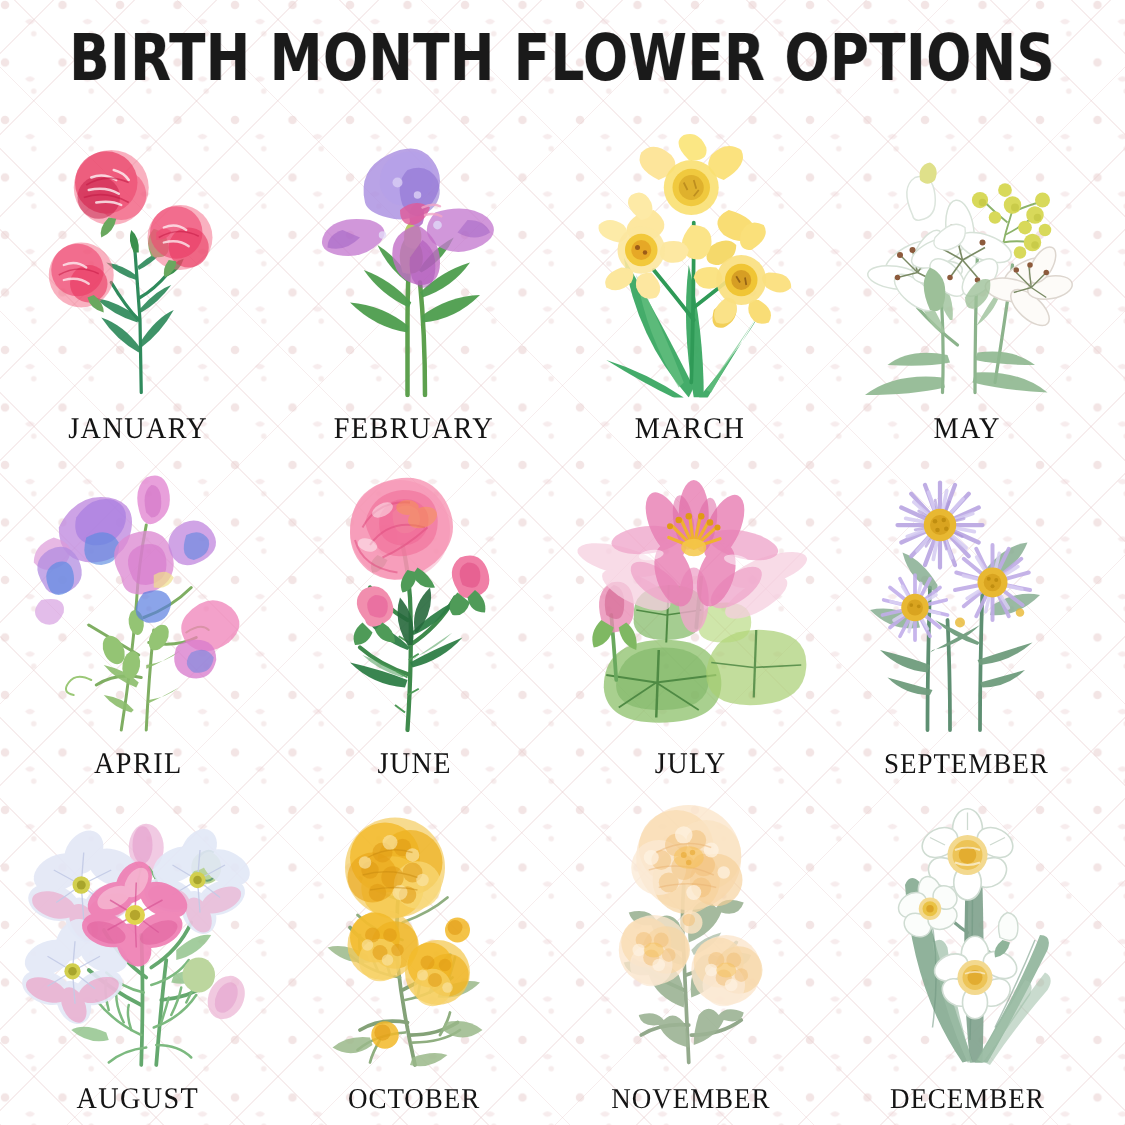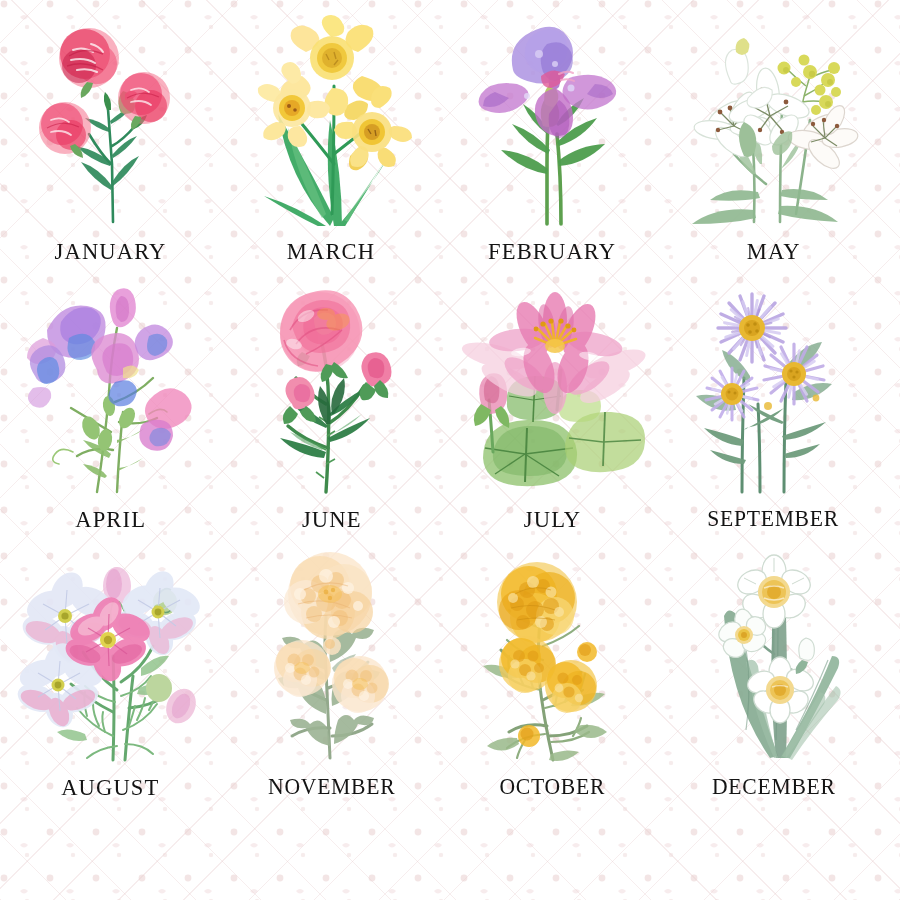--- a/index.html
+++ b/index.html
@@ -94,20 +94,23 @@
       <circle cx="4" cy="4" r="3.4" fill="#e9cfd0" opacity="0.55"></circle>
       <circle cx="27" cy="27" r="2.2" fill="#eed9da" opacity="0.5"></circle>
       <path d="M20 17 q4 -4 8 0 q-4 5 -8 0z" fill="#eed6d7" opacity="0.45"></path>
     </pattern>
   </defs>
   <rect width="900" height="900" fill="url(#dotpat)"></rect>
 </svg>
 
 <div id="page">
 
+  <div id="title-bar">
+    <div id="page-title">BIRTH MONTH FLOWER OPTIONS</div>
+  </div>
 
   <div id="grid">
 
     <div class="cell row1">
       <svg class="art" viewBox="0 0 195 212">
         <g stroke="#2f8a5c" stroke-width="2.6" fill="none" stroke-linecap="round">
           <path d="M100 208 L99 150 L95 95"></path>
           <path d="M98 150 Q88 140 76 120"></path>
           <path d="M99 132 Q110 126 122 112"></path>
         </g>
@@ -169,20 +172,69 @@
             <path d="M38 106 q10 -4 18 2"></path>
               <path d="M38 118 q12 -3 20 3"></path>
           </g>
           <g stroke="#c41c46" stroke-width="1.2" opacity="0.55" fill="none">
             <path d="M34 114 q16 -9 32 -1"></path>
           </g>
           <path d="M62 130 q8 6 8 14 q-11 -3 -13 -12z" fill="#6aa85f"></path>
         </g>
       </svg>
       <div class="month-label">JANUARY</div>
+    </div>
+
+    <div class="cell row1">
+      <svg class="art" viewBox="0 0 195 212">
+        <g stroke="#5da04e" stroke-width="3.6" fill="none" stroke-linecap="round">
+          <path d="M92 210 L92 150 Q92 118 94 96"></path>
+          <path d="M106 210 Q106 160 102 120"></path>
+        </g>
+        <g fill="#4e9e4e" opacity="0.95">
+          <path d="M92 160 q-26 -4 -46 -24 q26 2 47 19z"></path>
+          <path d="M104 152 q26 -2 46 -22 q-26 1 -47 17z"></path>
+          <path d="M93 140 q-22 -10 -36 -30 q22 8 38 26z"></path>
+          <path d="M104 132 q24 -8 38 -28 q-23 7 -40 24z"></path>
+          <path d="M92 120 q-16 -12 -24 -30 q16 10 26 27z"></path>
+          <path d="M103 112 q18 -10 26 -28 q-17 9 -28 26z"></path>
+        </g>
+
+        <g>
+          <path d="M88 112 q-6 -18 4 -30 q14 6 12 22 q-2 12 -16 8z" fill="#9fbf5e"></path>
+          <path d="M90 90 q-3 -14 6 -20 q10 7 6 20 q-4 6 -12 0z" fill="#b7c86a"></path>
+          <path d="M94 72 q-2 -12 6 -16 q8 6 4 17 q-4 5 -10 -1z" fill="#b97ecd"></path>
+        </g>
+
+        <g>
+
+          <path d="M58 56 q-6 -26 18 -38 q24 -12 36 4 q12 16 0 34 q-14 18 -36 12 q-16 -4 -18 -12z" fill="#a98fe0" opacity="0.82"></path>
+          <path d="M70 44 q-2 -22 18 -28 q20 -4 24 14 q3 18 -14 26 q-20 8 -28 -12z" fill="#b6a0e8" opacity="0.75"></path>
+          <path d="M92 30 q16 -6 24 8 q6 16 -8 26 q-12 8 -20 -6 q-6 -18 4 -28z" fill="#8e72d2" opacity="0.6"></path>
+          <circle cx="84" cy="40" r="4" fill="#d9cef4" opacity="0.8"></circle>
+          <circle cx="100" cy="50" r="3" fill="#dcd2f5" opacity="0.8"></circle>
+
+          <path d="M62 70 q-26 -4 -36 10 q-8 14 10 18 q20 4 34 -10 q10 -12 -8 -18z" fill="#c47ad0" opacity="0.78"></path>
+          <path d="M40 78 q-12 4 -12 14 q14 4 26 -8z" fill="#a061c4" opacity="0.55"></path>
+
+          <path d="M114 64 q26 -8 42 4 q12 12 -4 22 q-22 12 -40 -2 q-10 -10 2 -24z" fill="#c47ad0" opacity="0.78"></path>
+          <path d="M140 70 q14 0 18 10 q-12 8 -26 0z" fill="#a061c4" opacity="0.5"></path>
+          <path d="M100 74 q18 10 18 30 q0 18 -16 18 q-18 -2 -22 -22 q-2 -20 20 -26z" fill="#c26ec7" opacity="0.8"></path>
+          <path d="M104 86 q12 8 10 26 q-2 14 -12 12 q-10 -6 -8 -24z" fill="#a84fb5" opacity="0.5"></path>
+
+          <path d="M86 62 q12 -10 24 -2 q-4 12 -14 14 q-10 0 -10 -12z" fill="#e05a98" opacity="0.8"></path>
+          <g stroke="#f2a6c8" stroke-width="2" opacity="0.8" fill="none" stroke-linecap="round">
+            <path d="M104 60 q8 -4 14 -1"></path>
+              <path d="M106 66 q8 -2 13 1"></path>
+          </g>
+          <circle cx="116" cy="74" r="3.5" fill="#dfd4f6" opacity="0.85"></circle>
+          <circle cx="72" cy="82" r="3" fill="#e3dbf7" opacity="0.8"></circle>
+        </g>
+      </svg>
+      <div class="month-label">FEBRUARY</div>
     </div>
 
     <div class="cell row1">
       <svg class="art" viewBox="0 0 195 212">
         <g fill="#3aa862" opacity="0.95">
           <path d="M96 212 q-42 -48 -52 -112 q26 44 56 104z"></path>
           <path d="M100 212 q-10 -58 -4 -106 q12 52 12 106z"></path>
           <path d="M104 212 q34 -40 52 -72 q-28 44 -46 74z"></path>
           <path d="M92 212 q-30 -20 -62 -30 q32 20 58 32z"></path>
         </g>
@@ -241,69 +293,20 @@
           <circle cx="138" cy="118" r="20" fill="#fae080" opacity="0.92"></circle>
           <circle cx="138" cy="118" r="13" fill="#f0c535"></circle>
           <circle cx="138" cy="118" r="8" fill="#cf9420" opacity="0.8"></circle>
           <g stroke="#8a5a14" stroke-width="1.4" opacity="0.85">
             <path d="M134 115 l3 5"></path>
               <path d="M141 116 l1 6"></path>
           </g>
         </g>
       </svg>
       <div class="month-label">MARCH</div>
-    </div>
-
-    <div class="cell row1">
-      <svg class="art" viewBox="0 0 195 212">
-        <g stroke="#5da04e" stroke-width="3.6" fill="none" stroke-linecap="round">
-          <path d="M92 210 L92 150 Q92 118 94 96"></path>
-          <path d="M106 210 Q106 160 102 120"></path>
-        </g>
-        <g fill="#4e9e4e" opacity="0.95">
-          <path d="M92 160 q-26 -4 -46 -24 q26 2 47 19z"></path>
-          <path d="M104 152 q26 -2 46 -22 q-26 1 -47 17z"></path>
-          <path d="M93 140 q-22 -10 -36 -30 q22 8 38 26z"></path>
-          <path d="M104 132 q24 -8 38 -28 q-23 7 -40 24z"></path>
-          <path d="M92 120 q-16 -12 -24 -30 q16 10 26 27z"></path>
-          <path d="M103 112 q18 -10 26 -28 q-17 9 -28 26z"></path>
-        </g>
-
-        <g>
-          <path d="M88 112 q-6 -18 4 -30 q14 6 12 22 q-2 12 -16 8z" fill="#9fbf5e"></path>
-          <path d="M90 90 q-3 -14 6 -20 q10 7 6 20 q-4 6 -12 0z" fill="#b7c86a"></path>
-          <path d="M94 72 q-2 -12 6 -16 q8 6 4 17 q-4 5 -10 -1z" fill="#b97ecd"></path>
-        </g>
-
-        <g>
-
-          <path d="M58 56 q-6 -26 18 -38 q24 -12 36 4 q12 16 0 34 q-14 18 -36 12 q-16 -4 -18 -12z" fill="#a98fe0" opacity="0.82"></path>
-          <path d="M70 44 q-2 -22 18 -28 q20 -4 24 14 q3 18 -14 26 q-20 8 -28 -12z" fill="#b6a0e8" opacity="0.75"></path>
-          <path d="M92 30 q16 -6 24 8 q6 16 -8 26 q-12 8 -20 -6 q-6 -18 4 -28z" fill="#8e72d2" opacity="0.6"></path>
-          <circle cx="84" cy="40" r="4" fill="#d9cef4" opacity="0.8"></circle>
-          <circle cx="100" cy="50" r="3" fill="#dcd2f5" opacity="0.8"></circle>
-
-          <path d="M62 70 q-26 -4 -36 10 q-8 14 10 18 q20 4 34 -10 q10 -12 -8 -18z" fill="#c47ad0" opacity="0.78"></path>
-          <path d="M40 78 q-12 4 -12 14 q14 4 26 -8z" fill="#a061c4" opacity="0.55"></path>
-
-          <path d="M114 64 q26 -8 42 4 q12 12 -4 22 q-22 12 -40 -2 q-10 -10 2 -24z" fill="#c47ad0" opacity="0.78"></path>
-          <path d="M140 70 q14 0 18 10 q-12 8 -26 0z" fill="#a061c4" opacity="0.5"></path>
-          <path d="M100 74 q18 10 18 30 q0 18 -16 18 q-18 -2 -22 -22 q-2 -20 20 -26z" fill="#c26ec7" opacity="0.8"></path>
-          <path d="M104 86 q12 8 10 26 q-2 14 -12 12 q-10 -6 -8 -24z" fill="#a84fb5" opacity="0.5"></path>
-
-          <path d="M86 62 q12 -10 24 -2 q-4 12 -14 14 q-10 0 -10 -12z" fill="#e05a98" opacity="0.8"></path>
-          <g stroke="#f2a6c8" stroke-width="2" opacity="0.8" fill="none" stroke-linecap="round">
-            <path d="M104 60 q8 -4 14 -1"></path>
-              <path d="M106 66 q8 -2 13 1"></path>
-          </g>
-          <circle cx="116" cy="74" r="3.5" fill="#dfd4f6" opacity="0.85"></circle>
-          <circle cx="72" cy="82" r="3" fill="#e3dbf7" opacity="0.8"></circle>
-        </g>
-      </svg>
-      <div class="month-label">FEBRUARY</div>
     </div>
 
     <div class="cell row2">
       <svg class="art" viewBox="0 0 195 212">
         <g stroke="#8cb38c" stroke-width="2.6" fill="none" stroke-linecap="round">
           <path d="M78 208 Q80 150 74 98"></path>
           <path d="M104 208 Q104 150 106 96"></path>
           <path d="M120 200 Q128 150 134 106"></path>
           <path d="M90 170 Q72 156 58 140"></path>
         </g>
@@ -983,120 +986,20 @@
           </g>
           <circle cx="95" cy="90" r="8" fill="#e0d34e"></circle>
           <circle cx="95" cy="90" r="4.2" fill="#b5a62c"></circle>
         </g>
       </svg>
       <div class="month-label">AUGUST</div>
     </div>
 
     <div class="cell row3">
       <svg class="art" viewBox="0 0 195 212">
-        <g stroke="#93a98c" stroke-width="3" fill="none" stroke-linecap="round">
-          <path d="M96 208 Q94 160 92 120 Q90 92 92 66"></path>
-          <path d="M92 150 Q68 140 52 126"></path>
-          <path d="M94 138 Q118 130 134 112"></path>
-          <path d="M96 178 Q74 176 58 186"></path>
-          <path d="M98 186 Q122 186 138 174"></path>
-        </g>
-
-        <g fill="#9cb394" opacity="0.9">
-          <path d="M92 120 q-20 -6 -26 -22 q-14 2 -18 -10 q16 -4 22 6 q10 -8 18 2 q6 12 4 24z"></path>
-          <path d="M96 112 q20 -8 26 -24 q14 4 18 -8 q-16 -6 -22 4 q-10 -10 -18 0 q-6 14 -4 28z"></path>
-          <path d="M92 164 q-22 -8 -28 -26 q-16 2 -20 -10 q18 -4 24 6 q12 -8 20 4 q6 14 4 26z"></path>
-          <path d="M98 156 q22 -8 28 -26 q16 4 20 -8 q-18 -6 -24 4 q-12 -10 -20 2 q-6 14 -4 28z"></path>
-          <path d="M96 196 q-18 -4 -24 -18 q-14 2 -16 -8 q14 -4 20 4 q8 -8 16 2 q4 10 4 20z"></path>
-          <path d="M100 194 q18 -6 24 -20 q14 4 16 -6 q-14 -6 -20 2 q-8 -10 -16 0 q-4 12 -4 24z"></path>
-        </g>
-        <g fill="#8aa384" opacity="0.55">
-          <path d="M90 130 q-16 -4 -22 -16 q16 2 24 12z"></path>
-          <path d="M100 122 q16 -6 22 -18 q-16 4 -24 14z"></path>
-        </g>
-
-        <g>
-          <circle cx="96" cy="44" r="42" fill="#fbe6cc" opacity="0.8"></circle>
-          <circle cx="86" cy="36" r="30" fill="#f9dcb4" opacity="0.78"></circle>
-          <circle cx="110" cy="42" r="28" fill="#fae3c2" opacity="0.75"></circle>
-          <circle cx="94" cy="62" r="27" fill="#f7d5a4" opacity="0.72"></circle>
-          <circle cx="72" cy="52" r="22" fill="#fbe9d4" opacity="0.75"></circle>
-          <circle cx="118" cy="62" r="21" fill="#f6d098" opacity="0.65"></circle>
-          <g fill="#f2bf76" opacity="0.5">
-            <circle cx="86" cy="34" r="9"></circle>
-              <circle cx="102" cy="30" r="8"></circle>
-            <circle cx="74" cy="46" r="8"></circle>
-              <circle cx="108" cy="50" r="9"></circle>
-            <circle cx="92" cy="52" r="10"></circle>
-              <circle cx="80" cy="64" r="8"></circle>
-            <circle cx="106" cy="68" r="8"></circle>
-          </g>
-          <g fill="#fff4e4" opacity="0.7">
-            <circle cx="92" cy="26" r="7"></circle>
-              <circle cx="114" cy="38" r="6"></circle>
-            <circle cx="66" cy="44" r="6"></circle>
-              <circle cx="100" cy="72" r="6"></circle>
-            <circle cx="124" cy="56" r="5"></circle>
-          </g>
-          <g stroke="#e8b070" stroke-width="1.2" fill="none" opacity="0.45">
-            <path d="M70 40 q22 -12 44 -4"></path>
-              <path d="M64 54 q26 -8 52 4"></path>
-            <path d="M72 68 q24 -6 46 0"></path>
-          </g>
-          <ellipse cx="96" cy="44" rx="12" ry="9" fill="#f5c158" opacity="0.55"></ellipse>
-          <g fill="#e8a830" opacity="0.6">
-            <circle cx="92" cy="42" r="2.4"></circle>
-              <circle cx="99" cy="40" r="2.2"></circle>
-            <circle cx="96" cy="48" r="2.2"></circle>
-          </g>
-        </g>
-        <g>
-          <circle cx="68" cy="118" r="28" fill="#fbe6cc" opacity="0.78"></circle>
-          <circle cx="62" cy="112" r="20" fill="#f9dcb4" opacity="0.78"></circle>
-          <circle cx="78" cy="118" r="19" fill="#f7d5a4" opacity="0.7"></circle>
-          <circle cx="66" cy="130" r="17" fill="#fbe9d4" opacity="0.72"></circle>
-          <g fill="#f2bf76" opacity="0.5">
-            <circle cx="60" cy="110" r="6.5"></circle>
-              <circle cx="74" cy="110" r="6"></circle>
-            <circle cx="66" cy="124" r="6.5"></circle>
-              <circle cx="80" cy="122" r="5.5"></circle>
-          </g>
-          <g fill="#fff4e4" opacity="0.65">
-            <circle cx="56" cy="118" r="5"></circle>
-              <circle cx="72" cy="130" r="5"></circle>
-          </g>
-          <ellipse cx="68" cy="118" rx="8" ry="6" fill="#f5c158" opacity="0.5"></ellipse>
-        </g>
-        <g>
-          <circle cx="126" cy="134" r="28" fill="#fbe6cc" opacity="0.78"></circle>
-          <circle cx="120" cy="128" r="20" fill="#f9dcb4" opacity="0.78"></circle>
-          <circle cx="136" cy="134" r="19" fill="#f7d5a4" opacity="0.7"></circle>
-          <circle cx="124" cy="146" r="17" fill="#fbe9d4" opacity="0.72"></circle>
-          <g fill="#f2bf76" opacity="0.5">
-            <circle cx="118" cy="126" r="6.5"></circle>
-              <circle cx="132" cy="126" r="6"></circle>
-            <circle cx="124" cy="140" r="6.5"></circle>
-              <circle cx="138" cy="138" r="5.5"></circle>
-          </g>
-          <g fill="#fff4e4" opacity="0.65">
-            <circle cx="114" cy="134" r="5"></circle>
-              <circle cx="130" cy="146" r="5"></circle>
-          </g>
-          <ellipse cx="126" cy="134" rx="8" ry="6" fill="#f5c158" opacity="0.5"></ellipse>
-        </g>
-        <g>
-          <circle cx="98" cy="96" r="9" fill="#fae3c2" opacity="0.85"></circle>
-          <circle cx="96" cy="94" r="5" fill="#f2bf76" opacity="0.55"></circle>
-        </g>
-      </svg>
-      <div class="month-label">NOVEMBER</div>
-    </div>
-
-    <div class="cell row3">
-      <svg class="art" viewBox="0 0 195 212">
         <g stroke="#84a278" stroke-width="3" fill="none" stroke-linecap="round">
           <path d="M98 210 Q88 166 84 128 Q82 94 86 60"></path>
           <path d="M88 150 Q110 140 126 122"></path>
           <path d="M84 126 Q62 118 46 100"></path>
           <path d="M92 176 Q70 172 54 182"></path>
           <path d="M94 186 Q116 186 132 176"></path>
         </g>
 
         <g stroke="#8fae80" stroke-width="2.2" fill="none" stroke-linecap="round">
           <path d="M86 140 q-24 -4 -40 -18"></path>
@@ -1190,20 +1093,120 @@
         <g>
           <circle cx="74" cy="186" r="11" fill="#f2b928" opacity="0.85"></circle>
           <circle cx="72" cy="184" r="6.5" fill="#e09a14" opacity="0.6"></circle>
         </g>
       </svg>
       <div class="month-label">OCTOBER</div>
     </div>
 
     <div class="cell row3">
       <svg class="art" viewBox="0 0 195 212">
+        <g stroke="#93a98c" stroke-width="3" fill="none" stroke-linecap="round">
+          <path d="M96 208 Q94 160 92 120 Q90 92 92 66"></path>
+          <path d="M92 150 Q68 140 52 126"></path>
+          <path d="M94 138 Q118 130 134 112"></path>
+          <path d="M96 178 Q74 176 58 186"></path>
+          <path d="M98 186 Q122 186 138 174"></path>
+        </g>
+
+        <g fill="#9cb394" opacity="0.9">
+          <path d="M92 120 q-20 -6 -26 -22 q-14 2 -18 -10 q16 -4 22 6 q10 -8 18 2 q6 12 4 24z"></path>
+          <path d="M96 112 q20 -8 26 -24 q14 4 18 -8 q-16 -6 -22 4 q-10 -10 -18 0 q-6 14 -4 28z"></path>
+          <path d="M92 164 q-22 -8 -28 -26 q-16 2 -20 -10 q18 -4 24 6 q12 -8 20 4 q6 14 4 26z"></path>
+          <path d="M98 156 q22 -8 28 -26 q16 4 20 -8 q-18 -6 -24 4 q-12 -10 -20 2 q-6 14 -4 28z"></path>
+          <path d="M96 196 q-18 -4 -24 -18 q-14 2 -16 -8 q14 -4 20 4 q8 -8 16 2 q4 10 4 20z"></path>
+          <path d="M100 194 q18 -6 24 -20 q14 4 16 -6 q-14 -6 -20 2 q-8 -10 -16 0 q-4 12 -4 24z"></path>
+        </g>
+        <g fill="#8aa384" opacity="0.55">
+          <path d="M90 130 q-16 -4 -22 -16 q16 2 24 12z"></path>
+          <path d="M100 122 q16 -6 22 -18 q-16 4 -24 14z"></path>
+        </g>
+
+        <g>
+          <circle cx="96" cy="44" r="42" fill="#fbe6cc" opacity="0.8"></circle>
+          <circle cx="86" cy="36" r="30" fill="#f9dcb4" opacity="0.78"></circle>
+          <circle cx="110" cy="42" r="28" fill="#fae3c2" opacity="0.75"></circle>
+          <circle cx="94" cy="62" r="27" fill="#f7d5a4" opacity="0.72"></circle>
+          <circle cx="72" cy="52" r="22" fill="#fbe9d4" opacity="0.75"></circle>
+          <circle cx="118" cy="62" r="21" fill="#f6d098" opacity="0.65"></circle>
+          <g fill="#f2bf76" opacity="0.5">
+            <circle cx="86" cy="34" r="9"></circle>
+              <circle cx="102" cy="30" r="8"></circle>
+            <circle cx="74" cy="46" r="8"></circle>
+              <circle cx="108" cy="50" r="9"></circle>
+            <circle cx="92" cy="52" r="10"></circle>
+              <circle cx="80" cy="64" r="8"></circle>
+            <circle cx="106" cy="68" r="8"></circle>
+          </g>
+          <g fill="#fff4e4" opacity="0.7">
+            <circle cx="92" cy="26" r="7"></circle>
+              <circle cx="114" cy="38" r="6"></circle>
+            <circle cx="66" cy="44" r="6"></circle>
+              <circle cx="100" cy="72" r="6"></circle>
+            <circle cx="124" cy="56" r="5"></circle>
+          </g>
+          <g stroke="#e8b070" stroke-width="1.2" fill="none" opacity="0.45">
+            <path d="M70 40 q22 -12 44 -4"></path>
+              <path d="M64 54 q26 -8 52 4"></path>
+            <path d="M72 68 q24 -6 46 0"></path>
+          </g>
+          <ellipse cx="96" cy="44" rx="12" ry="9" fill="#f5c158" opacity="0.55"></ellipse>
+          <g fill="#e8a830" opacity="0.6">
+            <circle cx="92" cy="42" r="2.4"></circle>
+              <circle cx="99" cy="40" r="2.2"></circle>
+            <circle cx="96" cy="48" r="2.2"></circle>
+          </g>
+        </g>
+        <g>
+          <circle cx="68" cy="118" r="28" fill="#fbe6cc" opacity="0.78"></circle>
+          <circle cx="62" cy="112" r="20" fill="#f9dcb4" opacity="0.78"></circle>
+          <circle cx="78" cy="118" r="19" fill="#f7d5a4" opacity="0.7"></circle>
+          <circle cx="66" cy="130" r="17" fill="#fbe9d4" opacity="0.72"></circle>
+          <g fill="#f2bf76" opacity="0.5">
+            <circle cx="60" cy="110" r="6.5"></circle>
+              <circle cx="74" cy="110" r="6"></circle>
+            <circle cx="66" cy="124" r="6.5"></circle>
+              <circle cx="80" cy="122" r="5.5"></circle>
+          </g>
+          <g fill="#fff4e4" opacity="0.65">
+            <circle cx="56" cy="118" r="5"></circle>
+              <circle cx="72" cy="130" r="5"></circle>
+          </g>
+          <ellipse cx="68" cy="118" rx="8" ry="6" fill="#f5c158" opacity="0.5"></ellipse>
+        </g>
+        <g>
+          <circle cx="126" cy="134" r="28" fill="#fbe6cc" opacity="0.78"></circle>
+          <circle cx="120" cy="128" r="20" fill="#f9dcb4" opacity="0.78"></circle>
+          <circle cx="136" cy="134" r="19" fill="#f7d5a4" opacity="0.7"></circle>
+          <circle cx="124" cy="146" r="17" fill="#fbe9d4" opacity="0.72"></circle>
+          <g fill="#f2bf76" opacity="0.5">
+            <circle cx="118" cy="126" r="6.5"></circle>
+              <circle cx="132" cy="126" r="6"></circle>
+            <circle cx="124" cy="140" r="6.5"></circle>
+              <circle cx="138" cy="138" r="5.5"></circle>
+          </g>
+          <g fill="#fff4e4" opacity="0.65">
+            <circle cx="114" cy="134" r="5"></circle>
+              <circle cx="130" cy="146" r="5"></circle>
+          </g>
+          <ellipse cx="126" cy="134" rx="8" ry="6" fill="#f5c158" opacity="0.5"></ellipse>
+        </g>
+        <g>
+          <circle cx="98" cy="96" r="9" fill="#fae3c2" opacity="0.85"></circle>
+          <circle cx="96" cy="94" r="5" fill="#f2bf76" opacity="0.55"></circle>
+        </g>
+      </svg>
+      <div class="month-label">NOVEMBER</div>
+    </div>
+
+    <div class="cell row3">
+      <svg class="art" viewBox="0 0 195 212">
 
         <g>
           <path d="M94 208 q-40 -58 -46 -142 q4 -10 12 -2 q16 70 42 142z" fill="#87ab93" opacity="0.92"></path>
           <path d="M100 208 q-8 -78 -2 -146 q8 -8 12 4 q2 80 0 142z" fill="#7ea18c" opacity="0.9"></path>
           <path d="M104 208 q34 -56 52 -102 q10 0 6 12 q-26 52 -48 90z" fill="#8fb49a" opacity="0.9"></path>
           <path d="M98 208 q-22 -48 -28 -96 q8 -6 12 4 q6 48 20 92z" fill="#9cbda6" opacity="0.7"></path>
           <path d="M106 206 q22 -36 38 -64 q8 2 4 12 q-20 30 -38 54z" fill="#a3c2ab" opacity="0.6"></path>
           <path d="M112 208 q26 -44 48 -72 q8 4 2 14 q-26 30 -46 60z" fill="#9cbda6" opacity="0.55"></path>
         </g>
         <g stroke="#6f9680" stroke-width="1.2" fill="none" opacity="0.55">

